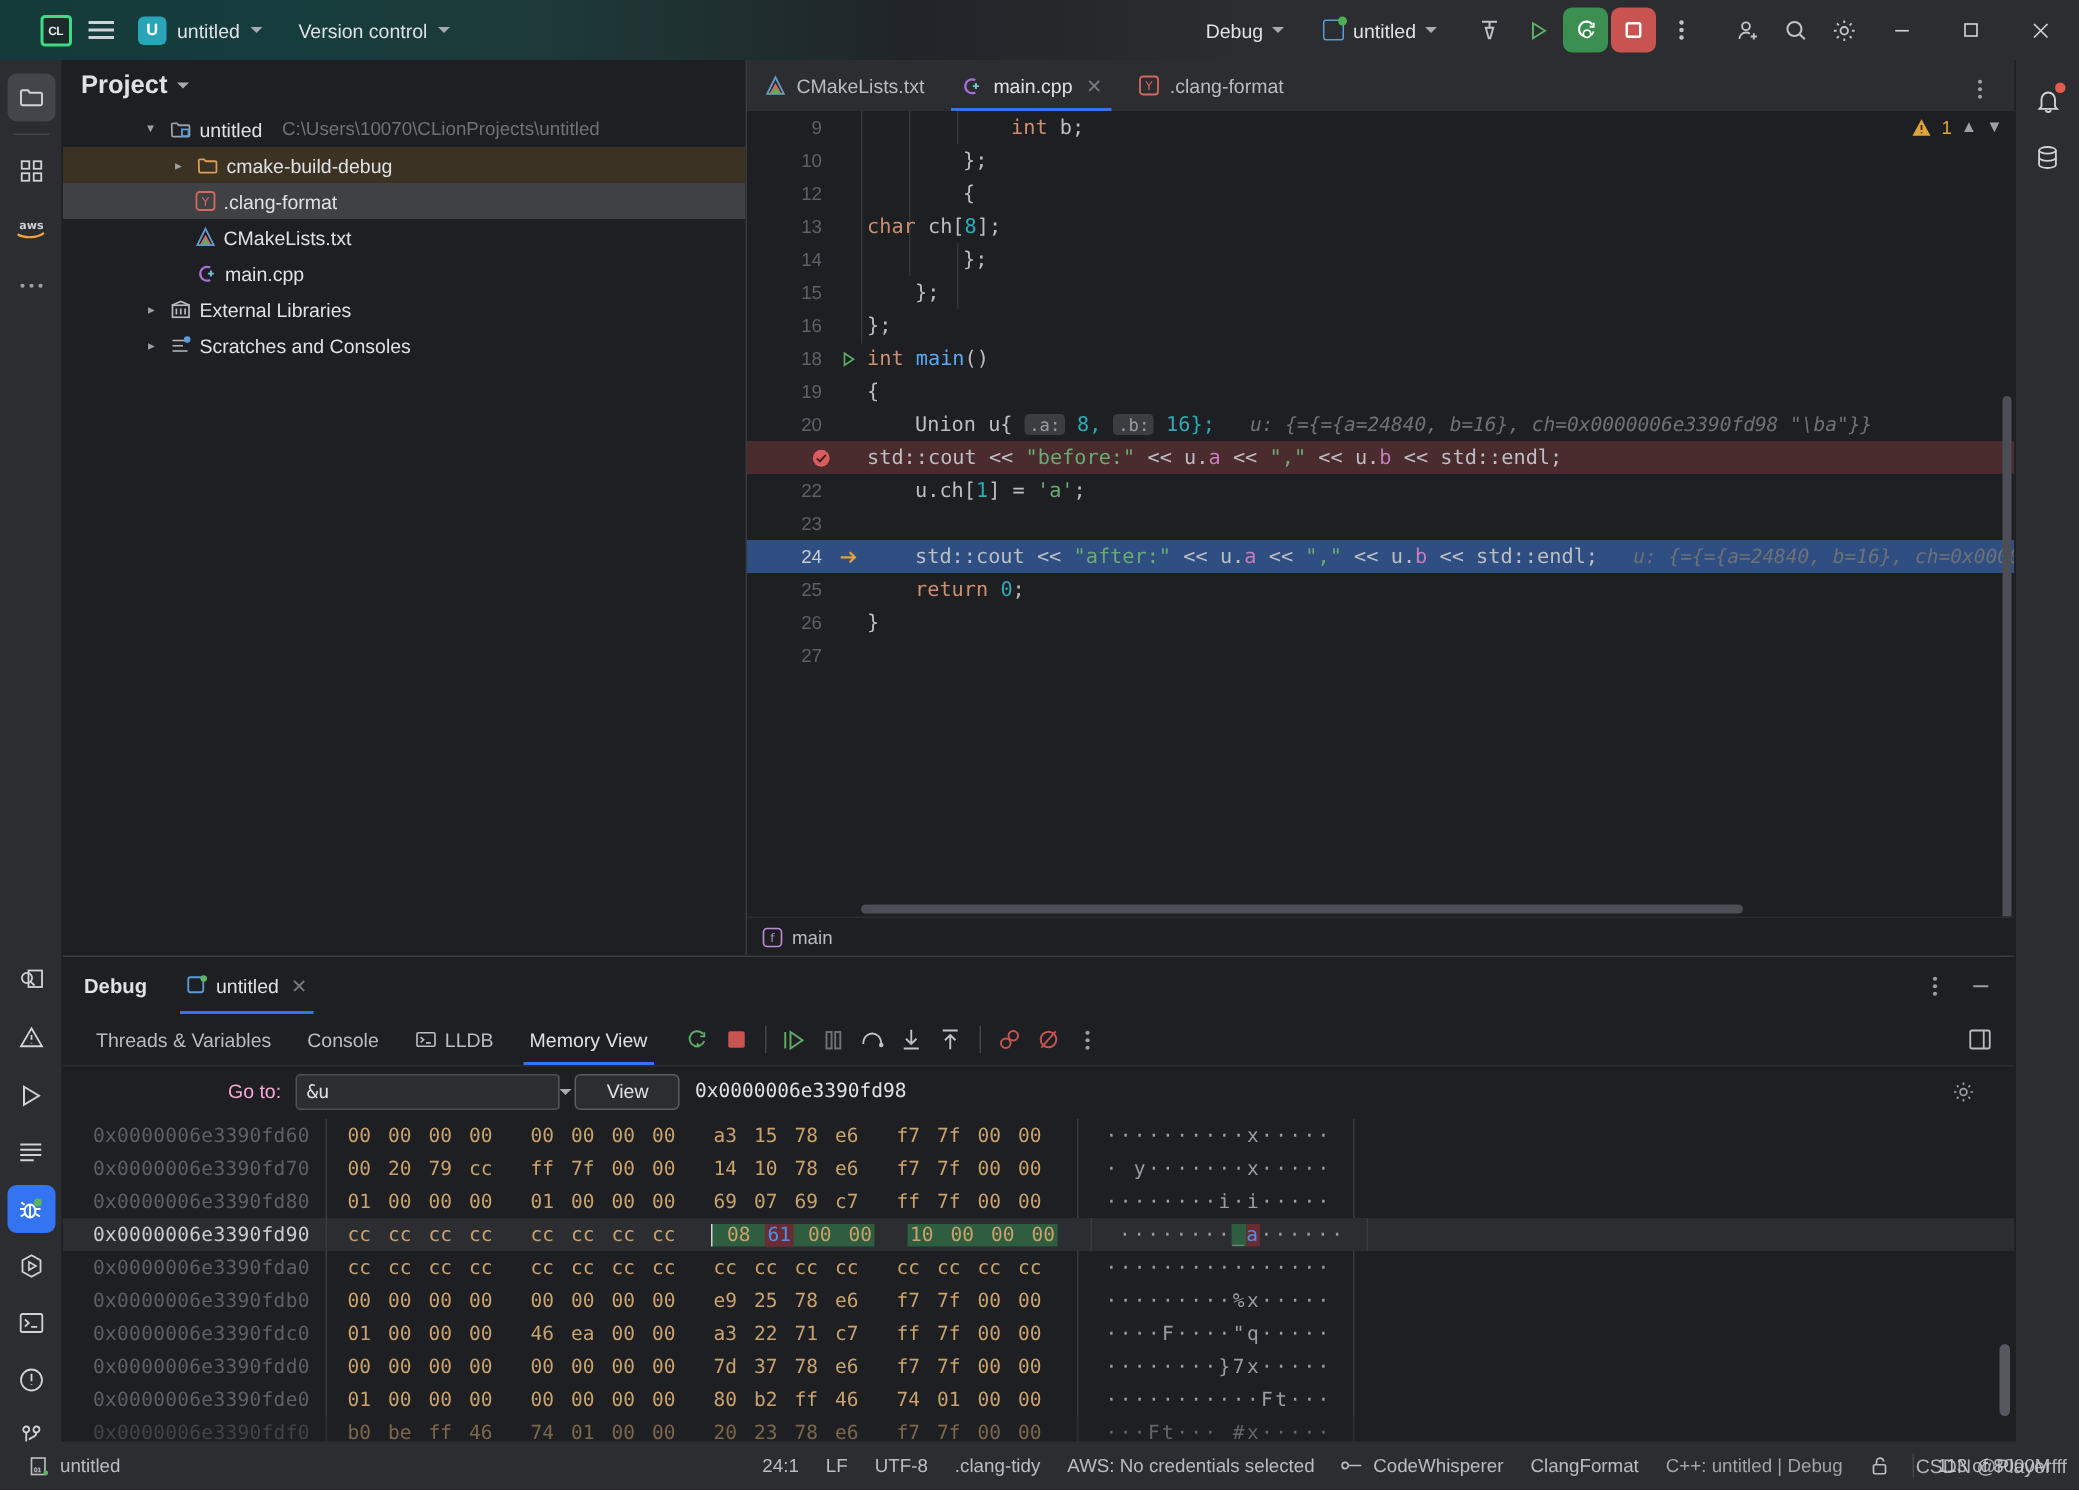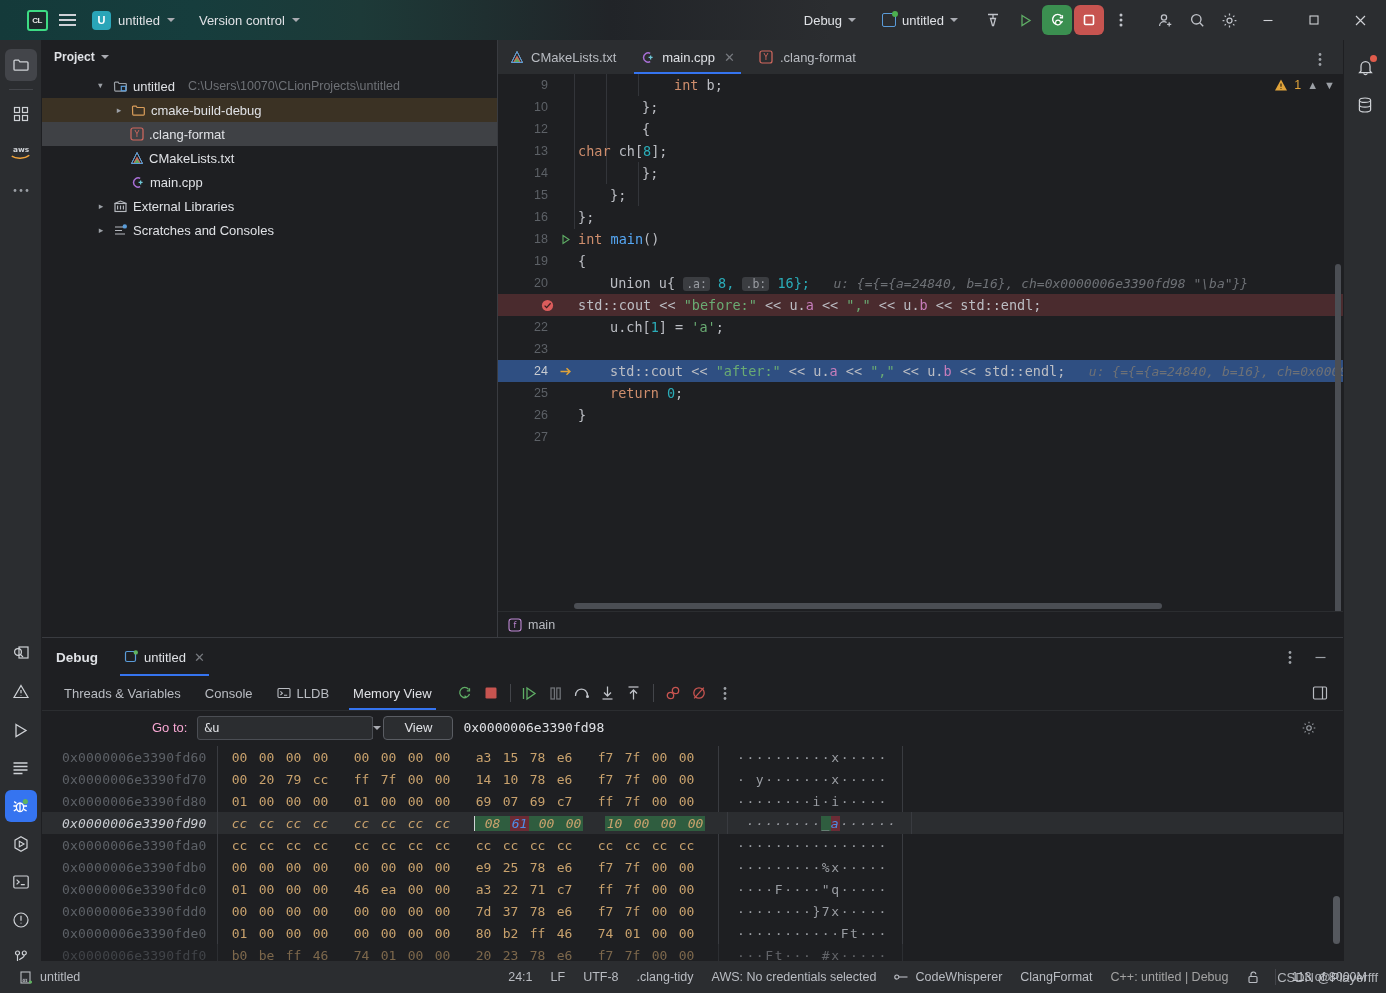--- a/index.html
+++ b/index.html
@@ -60,21 +60,21 @@
   .stripe-btn.active{background:#43454a;}
   .stripe-btn.debug-active{background:#3574f0;}
   .stripe-sep{width:24px;height:1px;background:#43454a;margin:5px 0;}
   .stripe-spacer{flex:1;}
 
   
   #project {
     position:absolute;left:42px;top:40px;width:455px;height:597px;background:#1e1f22;
   }
   #proj-header{height:34px;display:flex;align-items:center;padding:0 12px;gap:6px;cursor:pointer;}
-  #proj-header span{font-size:12px;font-weight:600;color:#dfe1e5;}
+  #proj-header span{font-size:17px;font-weight:600;color:#dfe1e5;}
   .tree-row{height:24px;display:flex;align-items:center;padding-left:8px;gap:5px;cursor:pointer;white-space:nowrap;font-size:13px;}
   .tree-row.sel-dim{background:#3b3224;}
   .tree-row.sel{background:#3f4145;}
   .arrow{width:14px;display:flex;align-items:center;justify-content:center;color:#9ca0a6;font-size:9px;}
   .arrow.open{transform:rotate(90deg);}
   .tpath{color:#6e7176;font-size:12.5px;margin-left:8px;}
 
   
   #editor{position:absolute;left:497px;top:40px;width:846px;height:597px;background:#1e1f22;border-left:1px solid #393b40;}
   #tabbar{height:34px;display:flex;align-items:flex-end;background:#2b2d30;}
@@ -126,21 +126,21 @@
   #goto-input{width:176px;height:24px;background:#2b2d30;border:1px solid #4b4e54;border-radius:3px;display:flex;align-items:center;}
   #goto-input input{flex:1;background:transparent;border:none;outline:none;color:#dfe1e5;font-family:"DejaVu Sans Mono",monospace;font-size:12.5px;padding-left:6px;}
   #goto-drop{width:22px;height:22px;border-left:1px solid #4b4e54;display:flex;align-items:center;justify-content:center;cursor:pointer;}
   #view-btn{height:24px;padding:0 20px;background:#2b2d30;border:1px solid #5a5d63;border-radius:4px;color:#dfe1e5;font-size:13px;display:flex;align-items:center;cursor:pointer;}
   #goto-addr{font-family:"DejaVu Sans Mono",monospace;font-size:13px;color:#dfe1e5;}
   #goto-gear{position:absolute;right:22px;width:24px;height:24px;display:flex;align-items:center;justify-content:center;cursor:pointer;}
 
   
   #memview{position:absolute;top:108px;left:0;right:0;bottom:0;overflow:hidden;background:#1e1f22;}
   .mrow{height:22px;display:flex;align-items:center;font-family:"DejaVu Sans Mono","Liberation Mono",monospace;font-size:13px;}
-  .mrow.cur{background:#2b2d30;font-style:italic;}
+  .mrow.cur{background:#2b2d30;}
   .maddr{width:175px;padding-left:20px;color:#5d6167;flex-shrink:0;letter-spacing:.2px;}
   .mrow.cur .maddr{color:#c9ccd1;}
   .mdiv{width:1px;background:#393b40;align-self:stretch;flex-shrink:0;}
   .mhexwrap{display:flex;flex-shrink:0;padding-left:12px;}
   .mgroup{display:flex;gap:8px;margin-right:22px;}
   .mb{color:#c9a26d;width:19px;text-align:center;}
   .mhl-sel{background:#2f5d3f;}
   .mb.hl-byte{background:#6b2b35;color:#4e8fe8;}
   .mcaret{width:1px;background:#cfd2d6;}
   .masciiwrap{display:flex;padding-left:18px;color:#9a9da3;letter-spacing:1.6px;}

